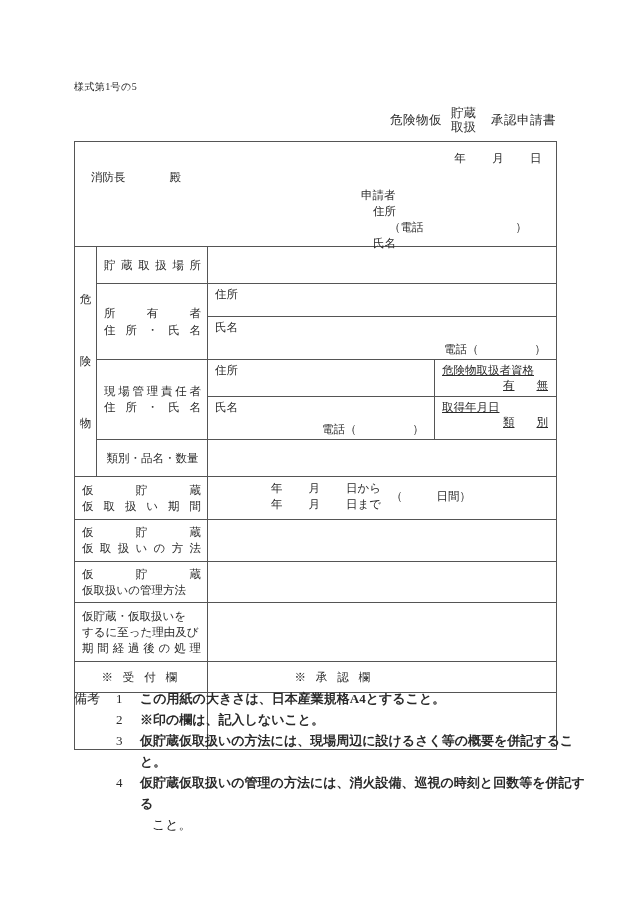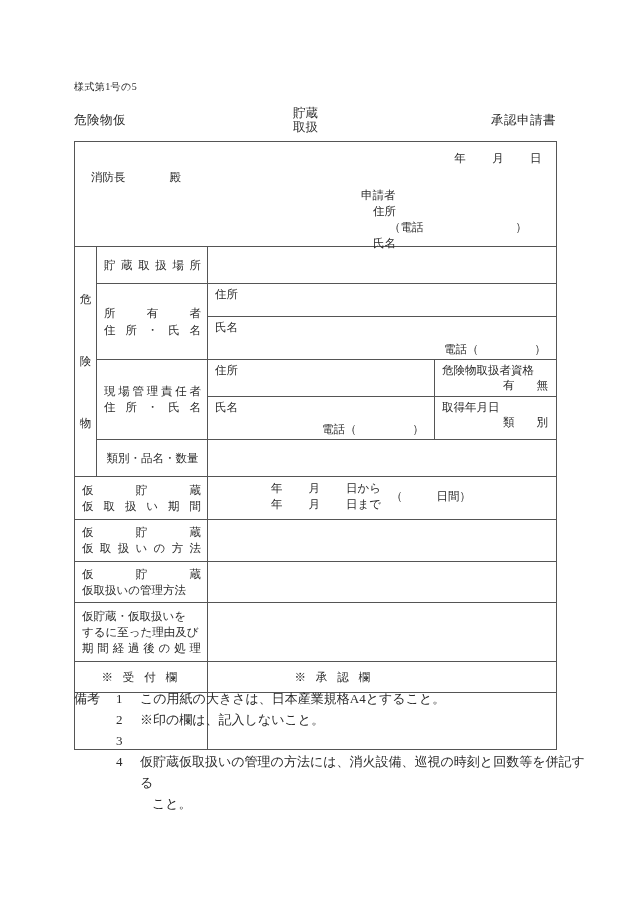--- a/index.html
+++ b/index.html
@@ -31,21 +31,21 @@
   }
 
   
   .doc-title {
     position: absolute;
     left: 74px;
     top: 106px;
     width: 482px;
     display: flex;
     align-items: center;
-    justify-content: space-between;
+    justify-content: flex-end;
     font-size: 12.5px;
   }
   .doc-title .t-part {
     letter-spacing: 0.5px;
     white-space: nowrap;
   }
   .doc-title .t-stack {
     display: inline-flex;
     flex-direction: column;
     line-height: 1.12;
@@ -168,20 +168,21 @@
     bottom: 2px;
     white-space: nowrap;
   }
   .tel-right .tgap { display: inline-block; width: 56px; }
 
   
   .qual {
     width: 122px;
     padding: 3px 8px 3px 7px !important;
     position: relative;
+    text-decoration: underline;
   }
   .qual .q-top { display: block; white-space: nowrap; line-height: 1.3; }
   .qual .q-bot {
     display: block;
     text-align: right;
     white-space: nowrap;
     line-height: 1.3;
   }
   .qual .q-bot .qgap { display: inline-block; width: 22px; }
 
@@ -236,21 +237,21 @@
     width: 42px;
     flex: 0 0 42px;
     white-space: nowrap;
   }
   .remarks-num {
     width: 24px;
     flex: 0 0 24px;
     text-align: left;
     white-space: nowrap;
   }
-  .remarks-text { flex: 1 1 auto; }
+  .remarks-text { flex: 1 1 auto; font-weight: bold; }
   .remarks-cont { padding-left: 78px; }
 </style>
 </head>
 <body>
 
 <div class="page">
 
   <div class="form-no">様式第1号の5</div>
 
   <div class="doc-title">
@@ -415,20 +416,21 @@
       <span class="remarks-text">この用紙の大きさは、日本産業規格A4とすること。</span>
     </div>
     <div class="remarks-row">
       <span class="remarks-head"></span>
       <span class="remarks-num">2</span>
       <span class="remarks-text">※印の欄は、記入しないこと。</span>
     </div>
     <div class="remarks-row">
       <span class="remarks-head"></span>
       <span class="remarks-num">3</span>
+      <span class="remarks-text">仮貯蔵仮取扱いの方法には、現場周辺に設けるさく等の概要を併記すること。</span>
     </div>
     <div class="remarks-row">
       <span class="remarks-head"></span>
       <span class="remarks-num">4</span>
       <span class="remarks-text">仮貯蔵仮取扱いの管理の方法には、消火設備、巡視の時刻と回数等を併記する</span>
     </div>
     <div class="remarks-cont">こと。</div>
   </div>
 
 </div>

